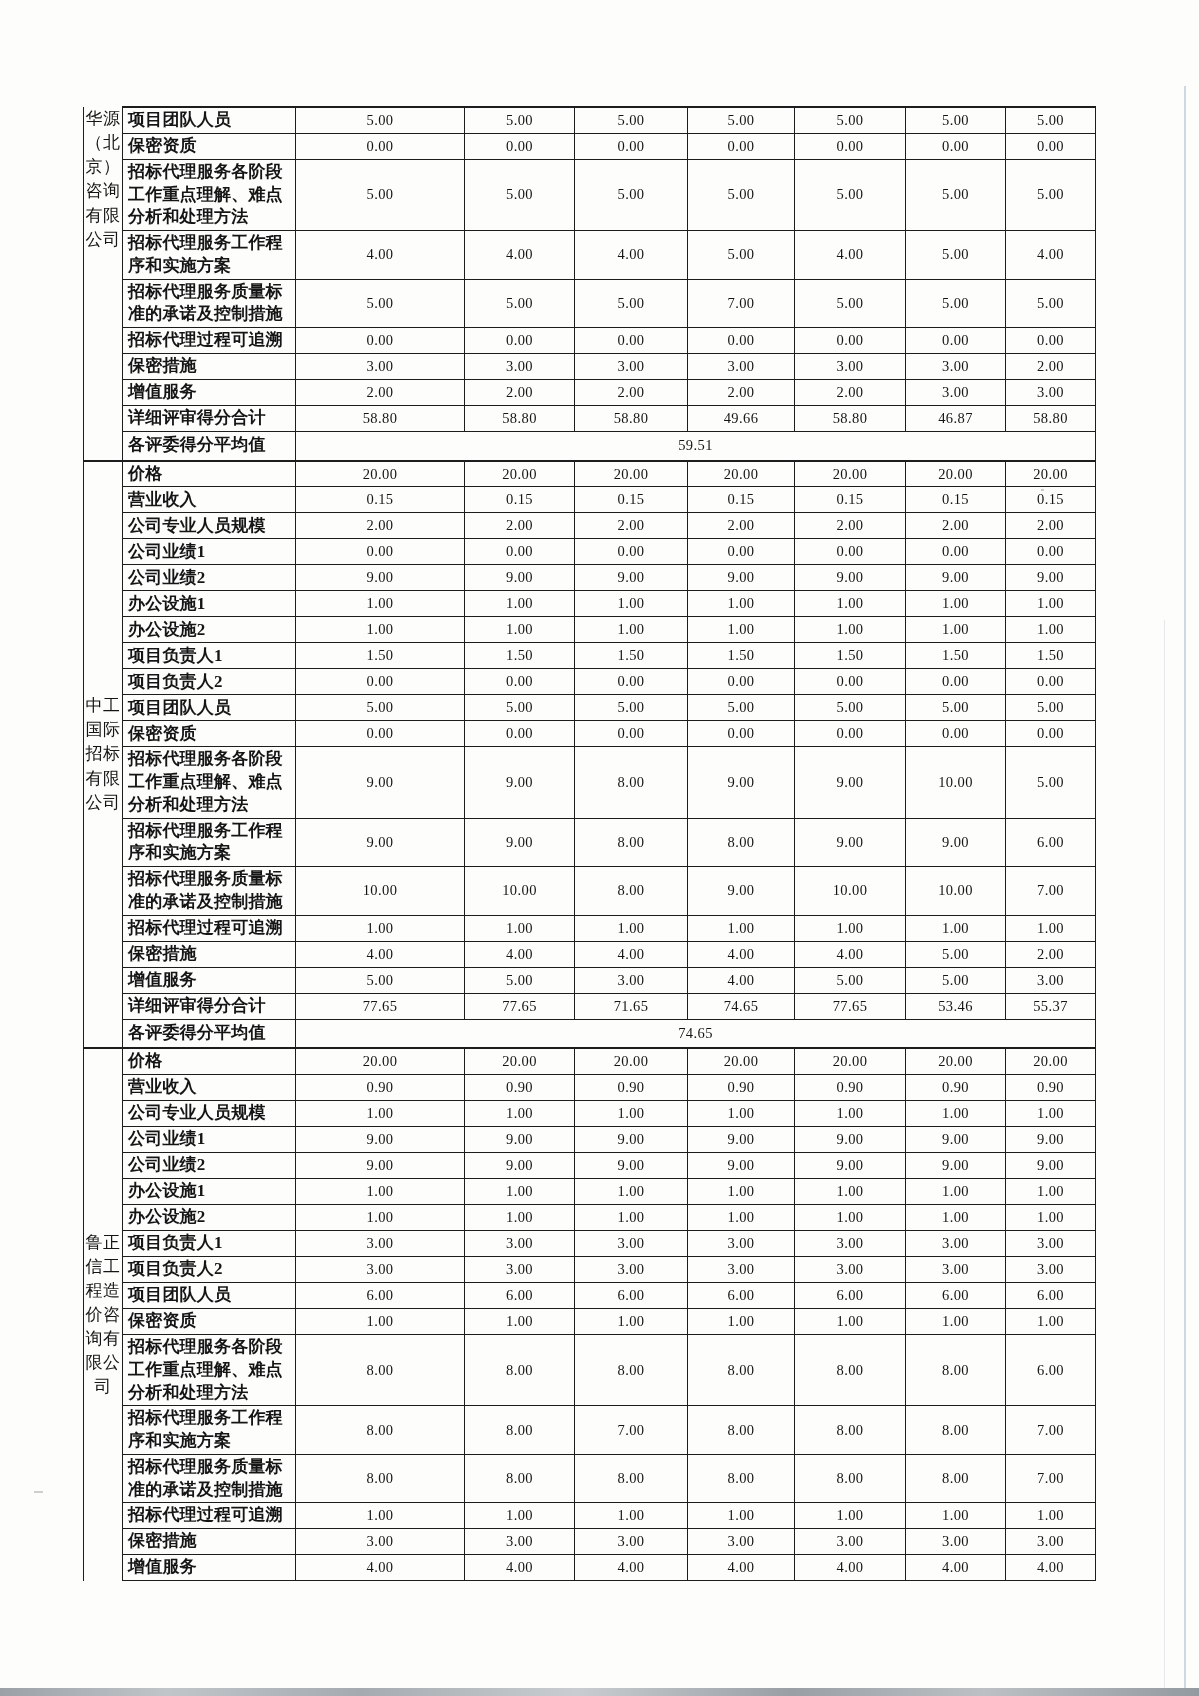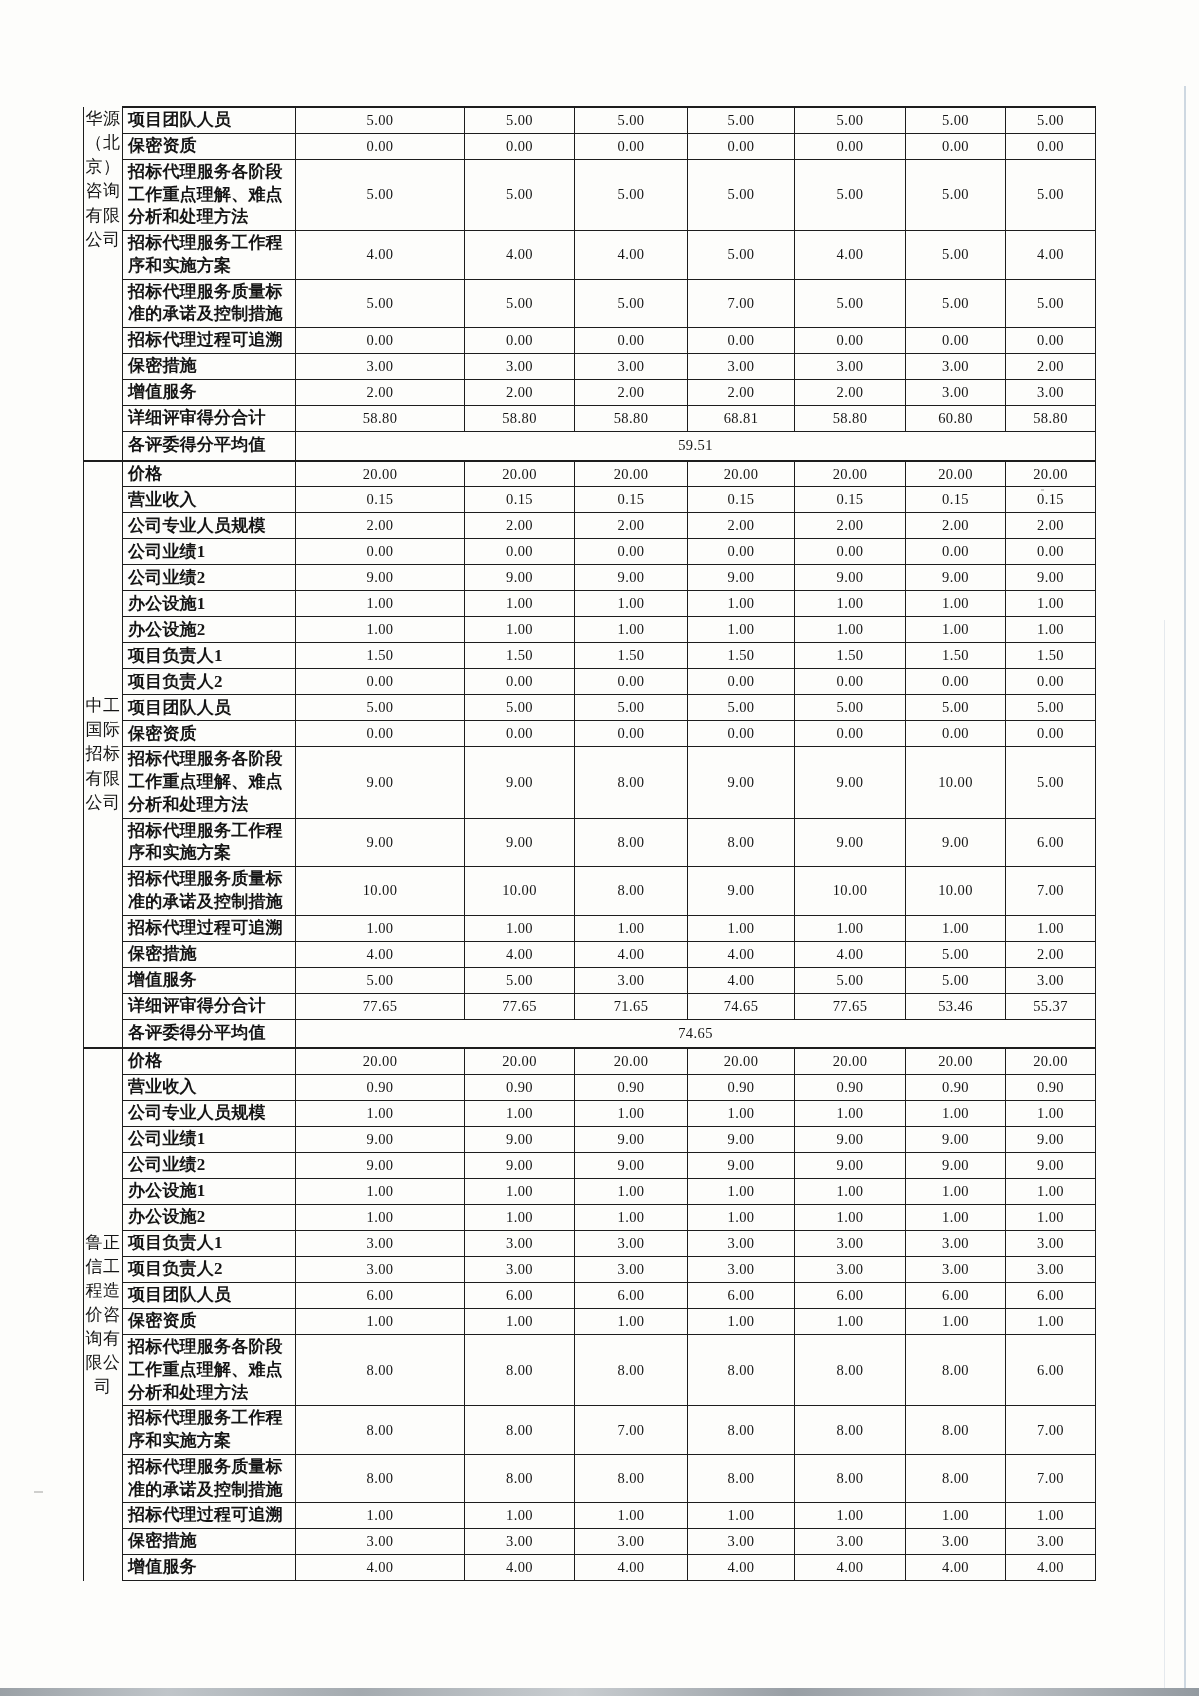--- a/index.html
+++ b/index.html
@@ -175,23 +175,23 @@
           <td class="val">2.00</td>
           <td class="val">2.00</td>
           <td class="val">3.00</td>
           <td class="val">3.00</td>
         </tr>
         <tr class="lines-1">
           <td class="label">详细评审得分合计</td>
           <td class="val">58.80</td>
           <td class="val">58.80</td>
           <td class="val">58.80</td>
-          <td class="val">68.81</td>
+          <td class="val">49.66</td>
           <td class="val">58.80</td>
-          <td class="val">60.80</td>
+          <td class="val">46.87</td>
           <td class="val">58.80</td>
         </tr>
         <tr class="avg-row">
           <td class="label">各评委得分平均值</td>
           <td class="val" colspan="7">59.51</td>
         </tr>
         <tr class="lines-1 sec-top">
           <td rowspan="19" class="company">中工
 国际
 招标

